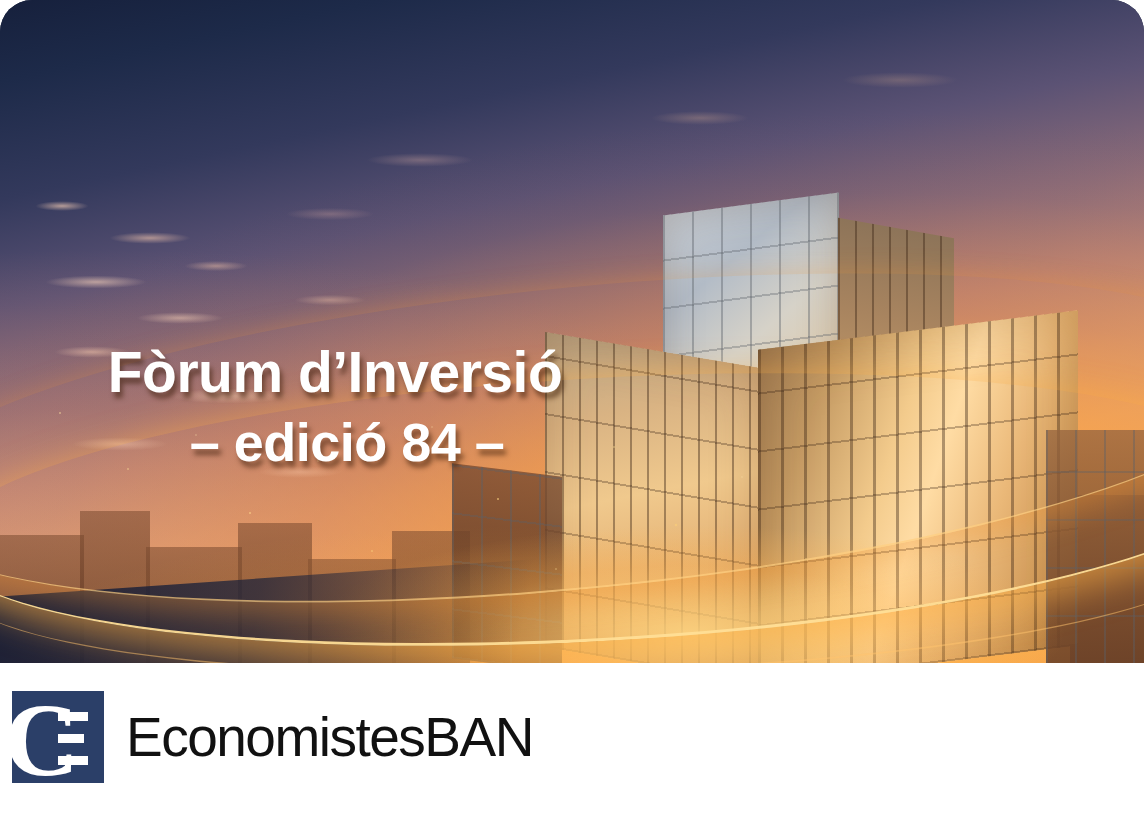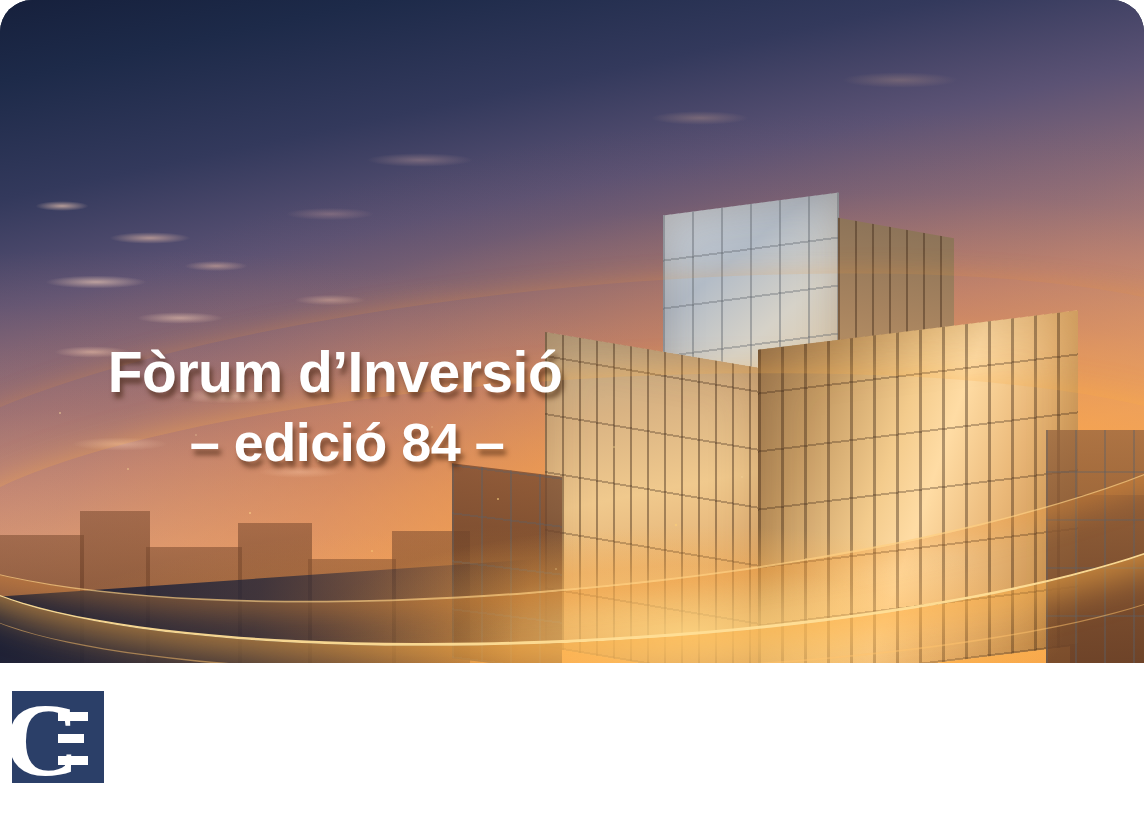--- a/index.html
+++ b/index.html
@@ -379,16 +379,17 @@
 
   <div class="logo-bar">
 
     <div class="ceban">
       <div class="ceban-mark">
         <span class="ce-c">C</span>
         <span class="bar b1"></span>
         <span class="bar b2"></span>
         <span class="bar b3"></span>
       </div>
+      <div class="ceban-word">EconomistesBAN</div>
     </div>
 
   </div>
 </div>
 
 </body></html>

